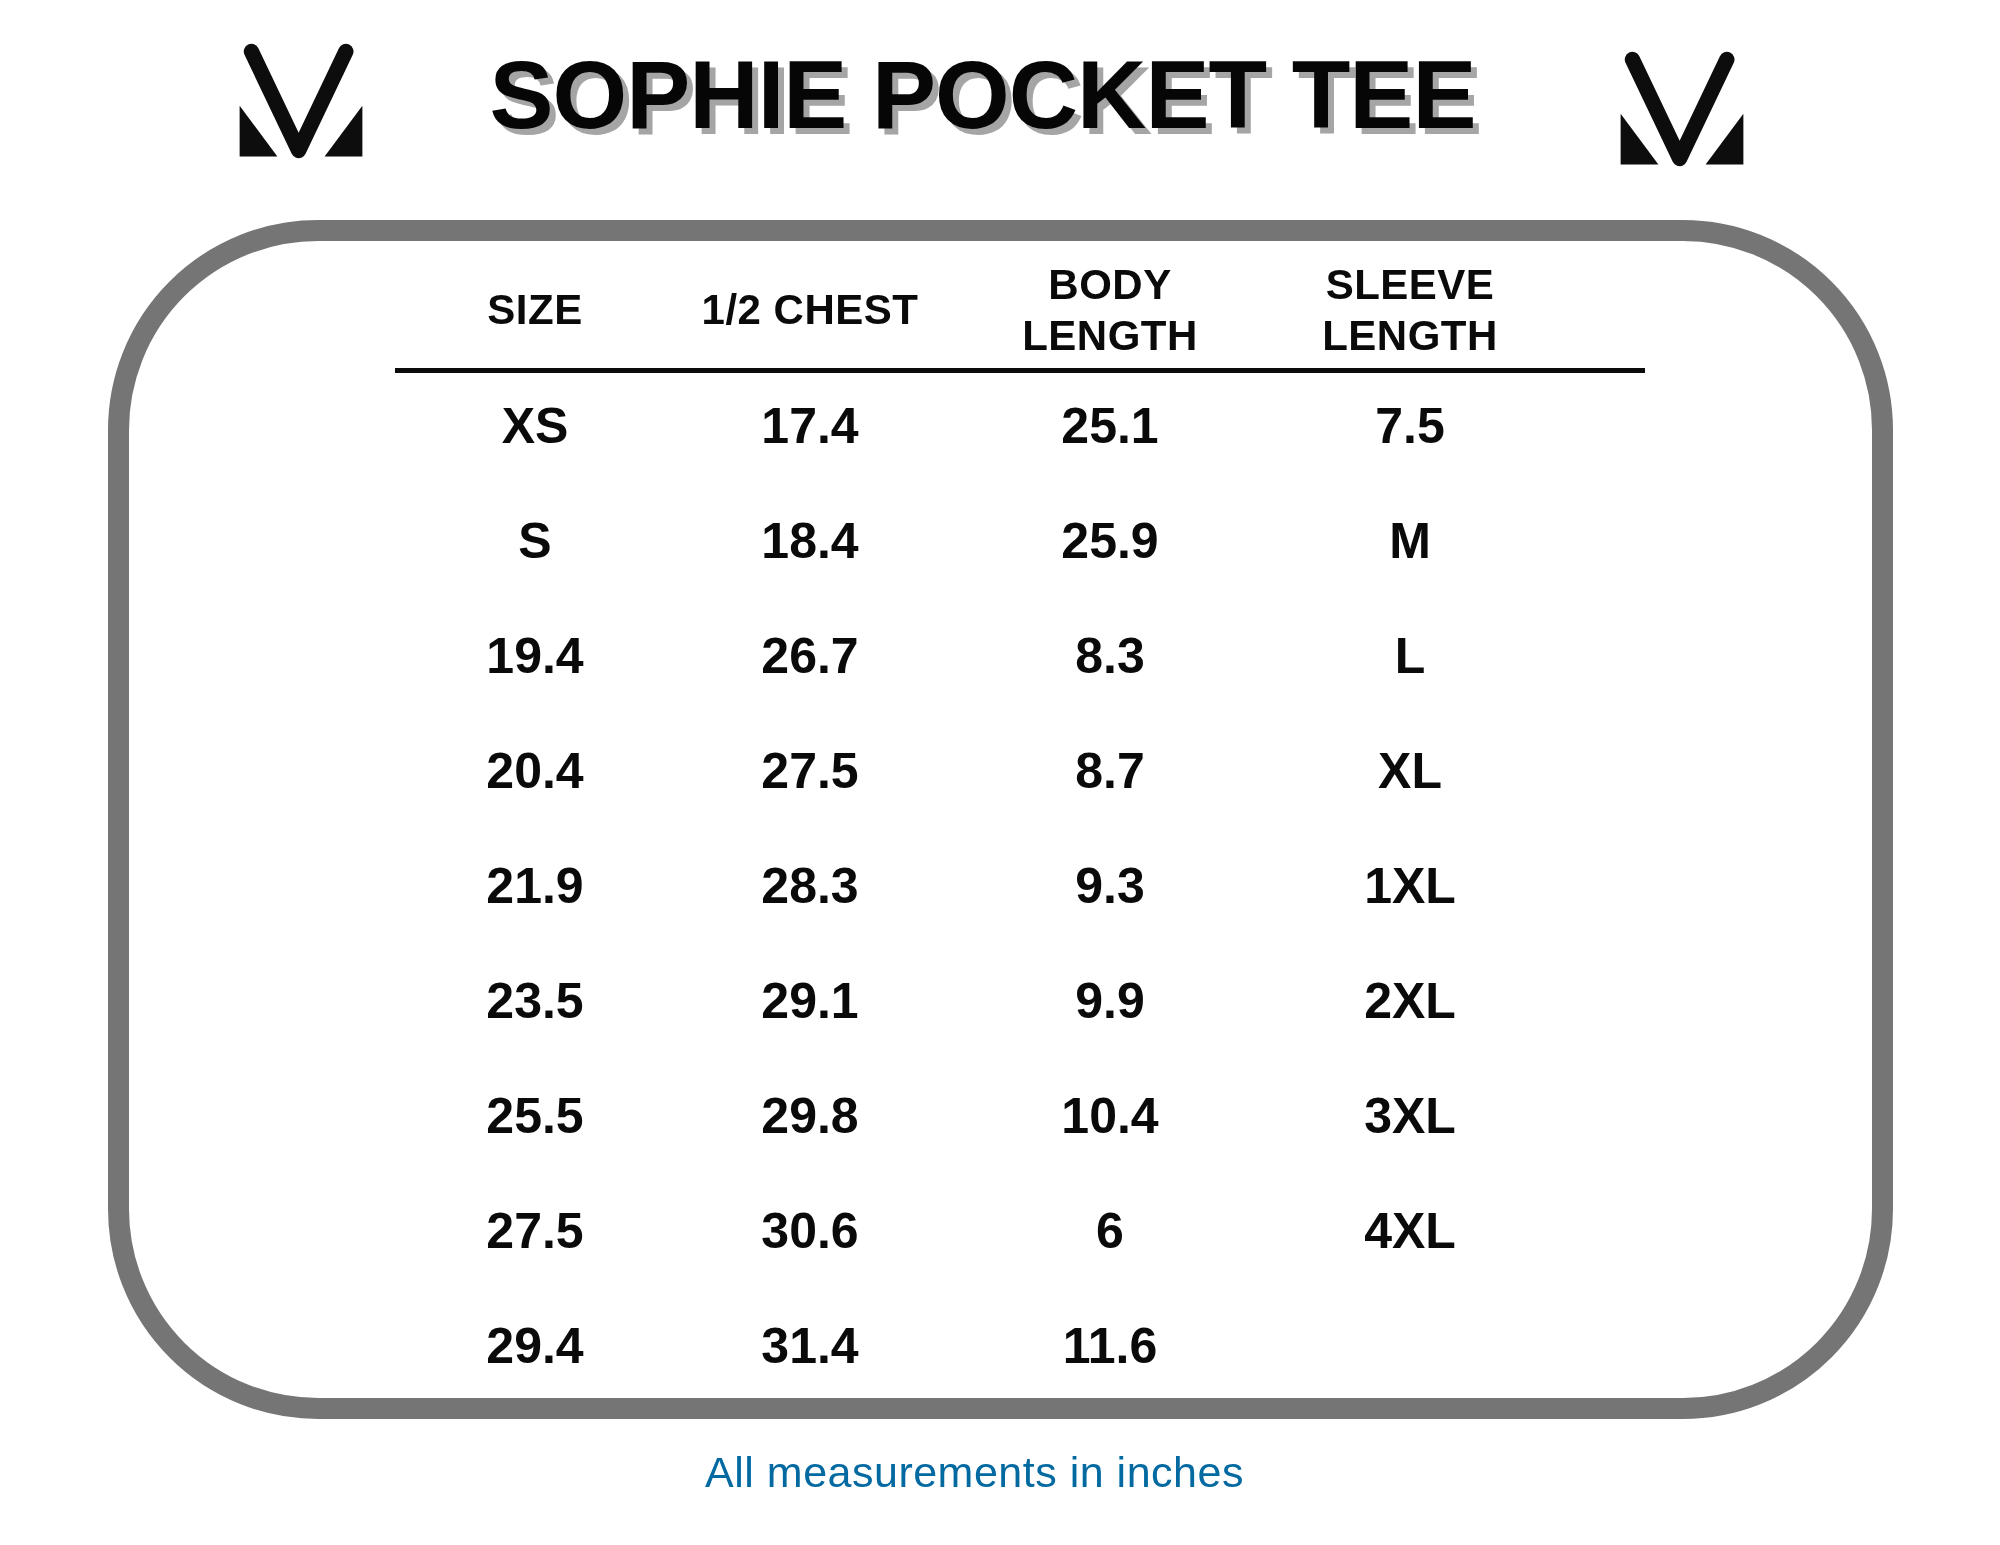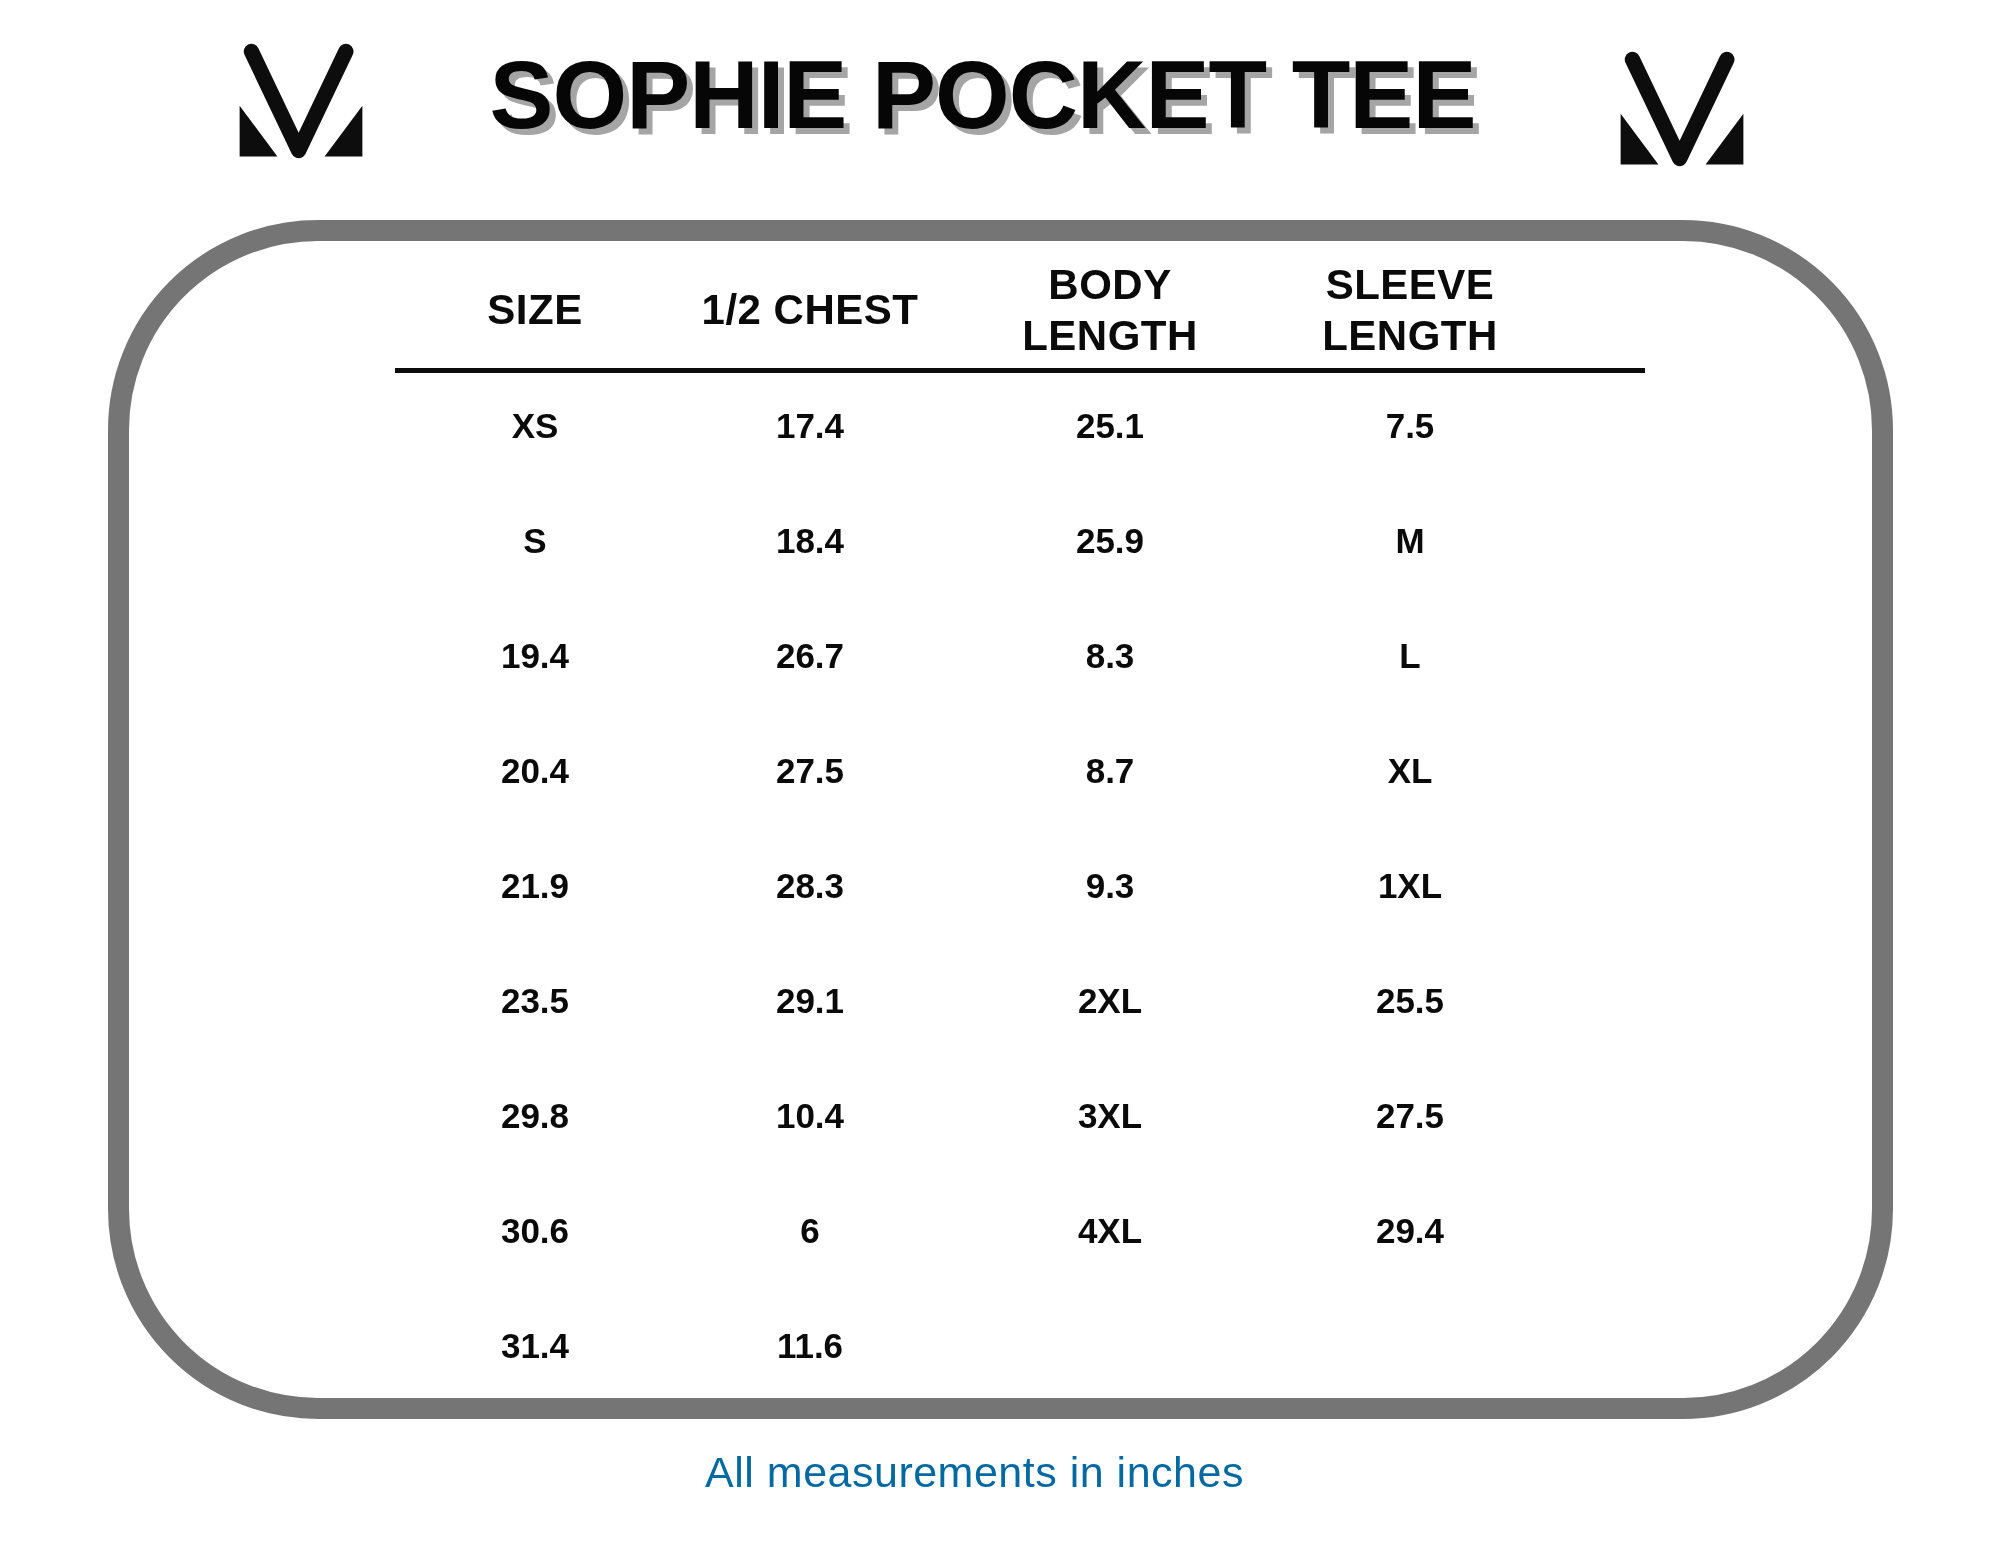--- a/index.html
+++ b/index.html
@@ -74,21 +74,21 @@
     font-size: 42px;
     font-weight: bold;
     letter-spacing: 0.5px;
     line-height: 1.22;
     color: #0a0a0a;
   }
   .cell {
     display: flex;
     align-items: center;
     justify-content: center;
-    font-size: 35px;
+    font-size: 50px;
     font-weight: bold;
     color: #0a0a0a;
     text-align: right;
   }
   .header-rule {
     position: absolute;
     left: 395px;
     top: 368px;
     width: 1250px;
     height: 5px;
@@ -154,20 +154,21 @@
       <div class="cell">20.4</div>
       <div class="cell">27.5</div>
       <div class="cell">8.7</div>
       <div class="cell">XL</div>
       <div class="cell">21.9</div>
       <div class="cell">28.3</div>
       <div class="cell">9.3</div>
       <div class="cell">1XL</div>
       <div class="cell">23.5</div>
       <div class="cell">29.1</div>
+      <div class="cell">9.9</div>
       <div class="cell">2XL</div>
       <div class="cell">25.5</div>
       <div class="cell">29.8</div>
       <div class="cell">10.4</div>
       <div class="cell">3XL</div>
       <div class="cell">27.5</div>
       <div class="cell">30.6</div>
       <div class="cell">6</div>
       <div class="cell">4XL</div>
       <div class="cell">29.4</div>

